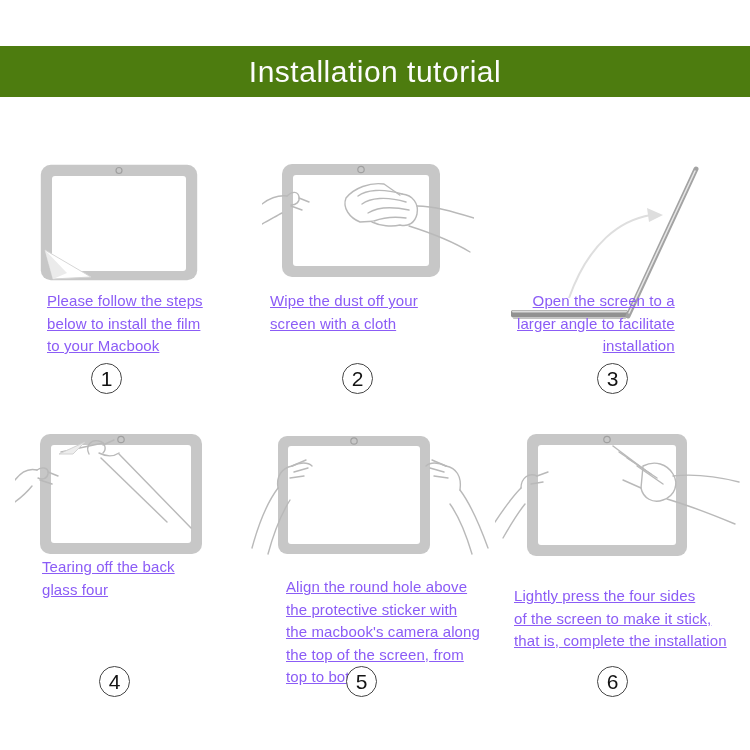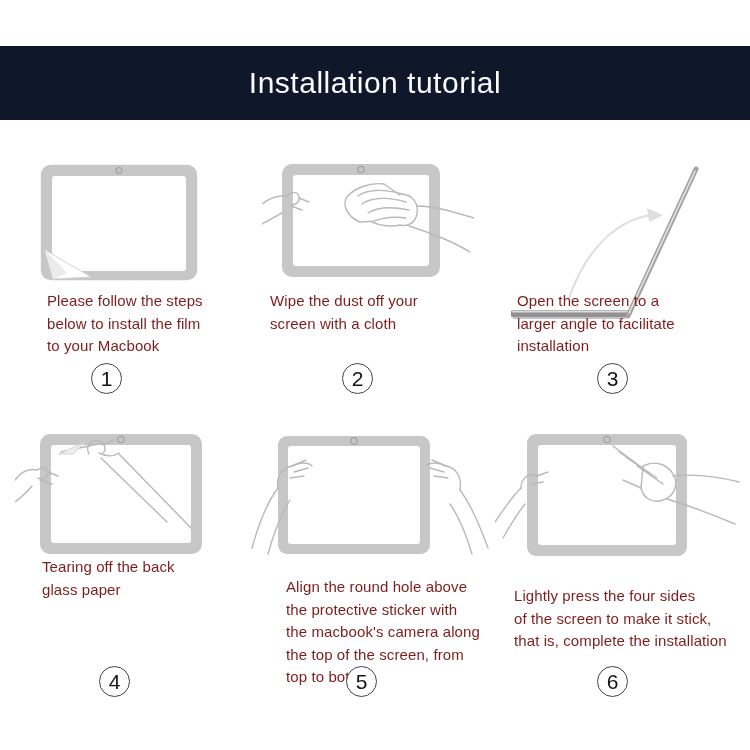--- a/index.html
+++ b/index.html
@@ -1,28 +1,28 @@
 <!DOCTYPE html>
 <html><head>
 <meta charset="utf-8">
 <style>
   html,body{margin:0;padding:0;background:#ffffff;}
   body{width:750px;height:750px;position:relative;overflow:hidden;
        font-family:"Liberation Sans", sans-serif;}
-  .banner{position:absolute;left:0;top:46px;width:750px;height:74px;
-          background:#0f172a;display:flex;align-items:center;justify-content:center;}
+  .banner{position:absolute;left:0;top:46px;width:750px;height:51px;
+          background:#4d7c0f;display:flex;align-items:center;justify-content:center;}
   .banner-title{color:#fcfcfc;font-size:30px;letter-spacing:0.5px;}
   .illus{position:absolute;}
-  .cap{position:absolute;font-size:15px;line-height:22.5px;color:#7f1d1d;
-       white-space:pre;letter-spacing:0.1px;}
+  .cap{position:absolute;font-size:15px;line-height:22.5px;color:#8b5cf6;
+       white-space:pre;letter-spacing:0.1px;text-decoration:underline;}
   .num{position:absolute;width:31px;height:31px;box-sizing:border-box;
        border:1.6px solid #454545;border-radius:50%;display:flex;
        align-items:center;justify-content:center;font-size:21px;color:#141414;
        background:#ffffff;}
-  .cap1{left:47px;top:290px;} .cap2{left:270px;top:290px;} .cap3{left:517px;top:290px;}
+  .cap1{left:47px;top:290px;} .cap2{left:270px;top:290px;} .cap3{left:517px;top:290px;text-align:right;}
   .cap4{left:42px;top:556px;} .cap5{left:286px;top:576px;} .cap6{left:514px;top:585px;}
   .num1{left:91px;top:363px;}  .num2{left:342px;top:363px;} .num3{left:597px;top:363px;}
   .num4{left:99px;top:666px;}  .num5{left:346px;top:666px;} .num6{left:597px;top:666px;}
   .i1{left:40px;top:164px;}  .i2{left:262px;top:158px;} .i3{left:505px;top:158px;}
   .i4{left:15px;top:426px;}  .i5{left:250px;top:426px;} .i6{left:495px;top:426px;}
   svg .sk{stroke:#b9b9b9;stroke-width:1.4;fill:none;stroke-linecap:round;stroke-linejoin:round;}
   svg .skf{stroke:#b9b9b9;stroke-width:1.4;fill:#ffffff;stroke-linecap:round;stroke-linejoin:round;}
 </style>
 </head>
 <body>
@@ -153,21 +153,21 @@
 
 <div class="cap cap1">Please follow the steps
 below to install the film
 to your Macbook</div>
 <div class="cap cap2">Wipe the dust off your
 screen with a cloth</div>
 <div class="cap cap3">Open the screen to a
 larger angle to facilitate
 installation</div>
 <div class="cap cap4">Tearing off the back
-glass paper</div>
+glass four</div>
 <div class="cap cap5">Align the round hole above
 the protective sticker with
 the macbook's camera along
 the top of the screen, from
 top to bottom</div>
 <div class="cap cap6">Lightly press the four sides
 of the screen to make it stick,
 that is, complete the installation</div>
 
 <div class="num num1">1</div>

